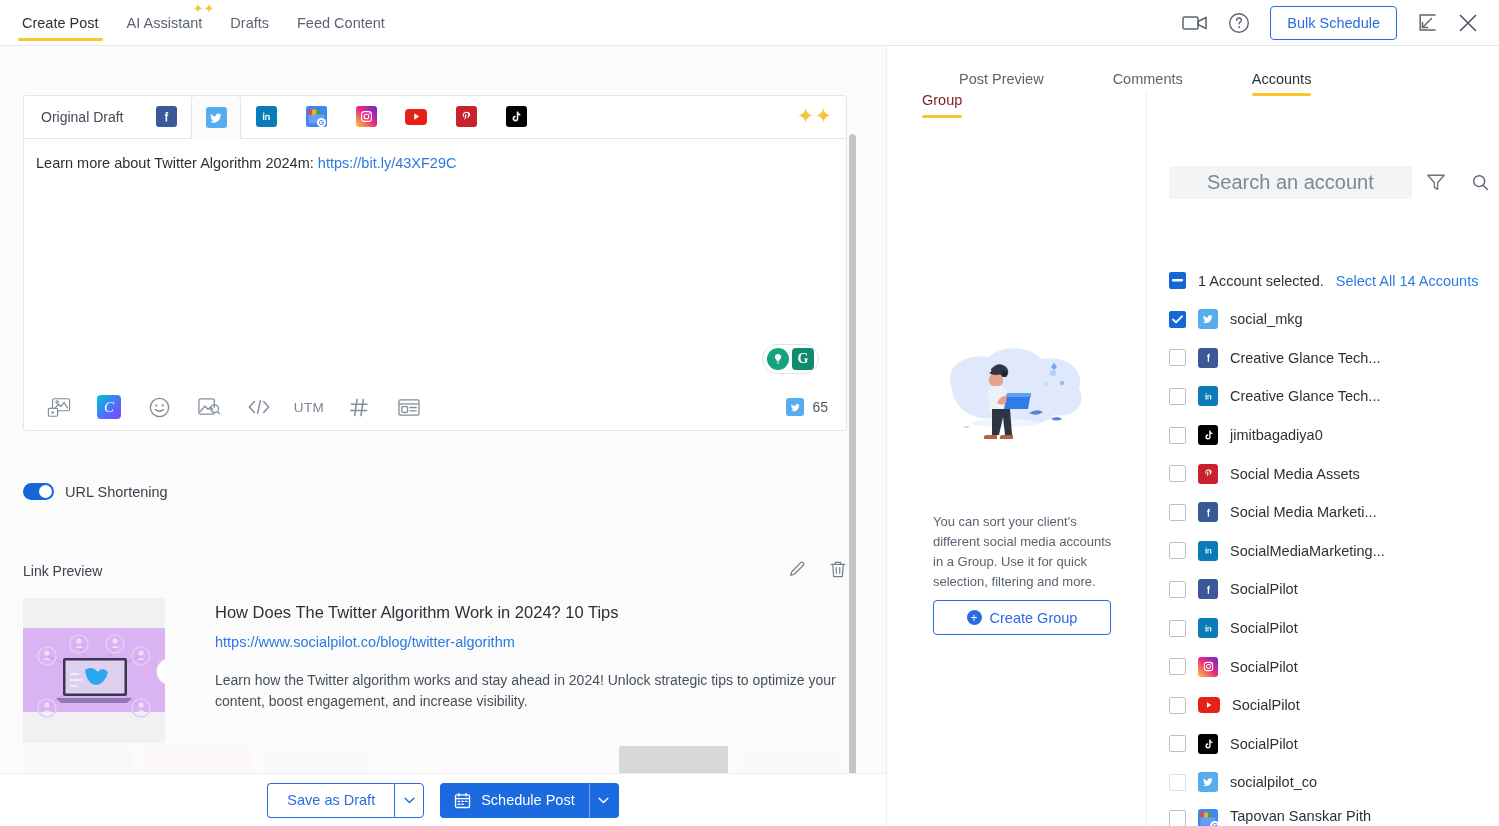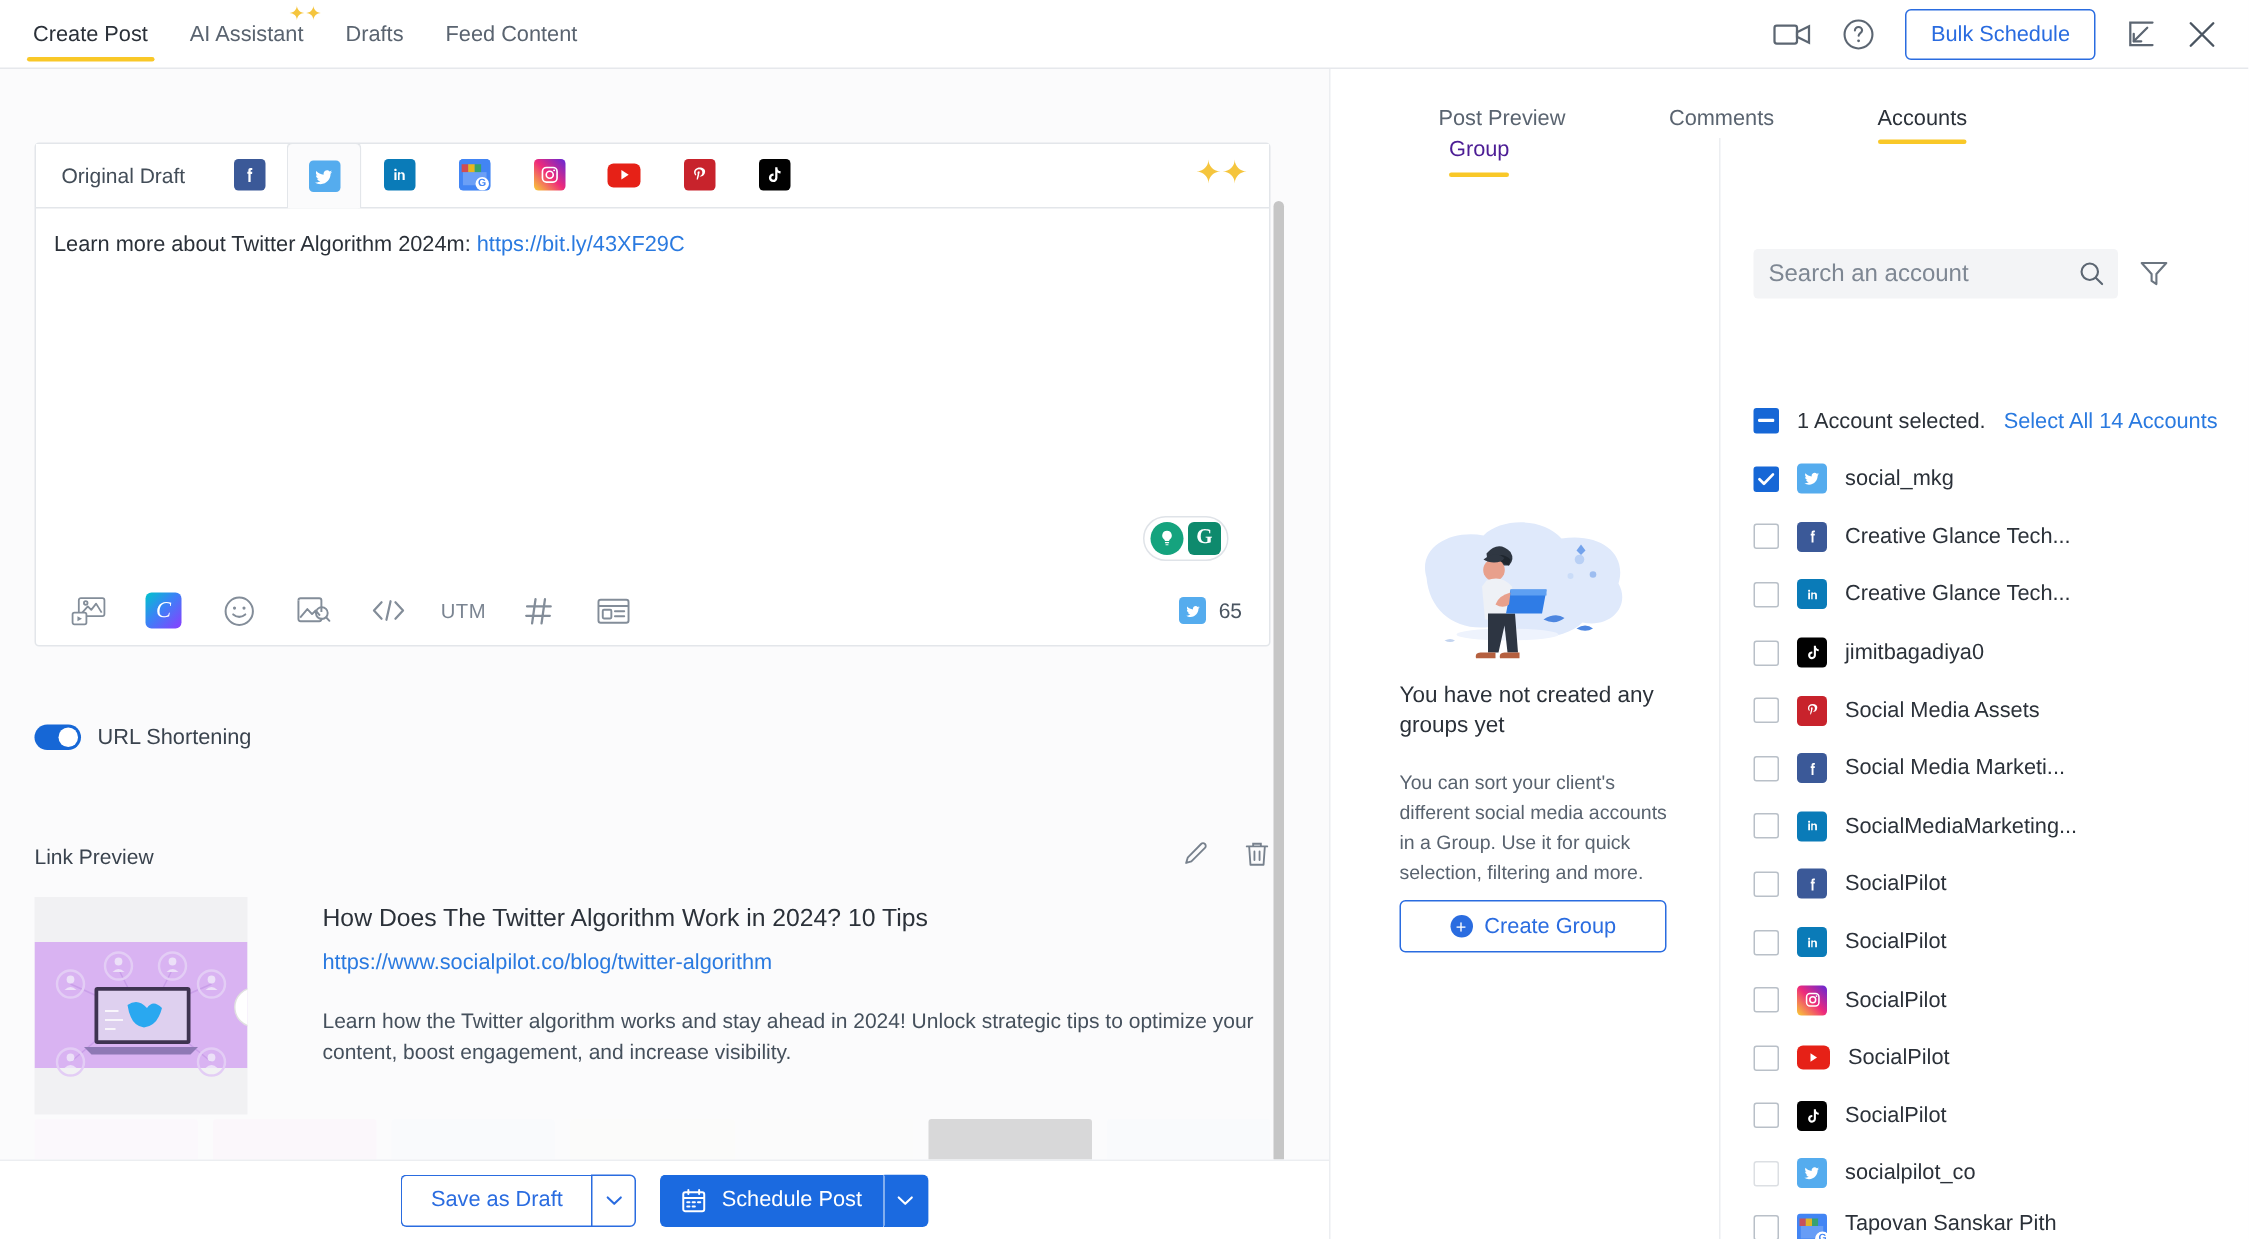--- a/index.html
+++ b/index.html
@@ -209,22 +209,22 @@
   .rp-tab.active { color: #2b3139; }
   .rp-tab.active::after {
     content: ""; position: absolute; left: 0; right: 0; bottom: 0; height: 3px;
     background: #f9c828; border-radius: 2px;
   }
   .group-col {
     position: absolute; left: 0; top: 46px; width: 260px; height: 734px;
     border-right: 1px solid #eceef1;
   }
   .grp-tab {
-    position: absolute; left: 35px; top: 0px; font-size: 14.5px; color: #4c1d95;
-    padding-bottom: 10px; cursor: pointer; margin-left: 44px;
+    position: absolute; left: 35px; top: 0px; font-size: 14.5px; color: #7f1d1d;
+    padding-bottom: 10px; cursor: pointer;
   }
   .grp-tab::after {
     content: ""; position: absolute; left: 0; right: 0; bottom: 0; height: 3px;
     background: #f9c828; border-radius: 2px;
   }
   .empty-ill {
     position: absolute; left: 46px; top: 247px; width: 170px; height: 100px;
   }
   .empty-h {
     position: absolute; left: 46px; top: 362px; width: 185px;
@@ -249,21 +249,21 @@
   .acct-col { position: absolute; left: 261px; top: 46px; width: 352px; height: 734px; }
   .search-row {
     position: absolute; left: 21px; top: 74px; display: flex; align-items: center; gap: 14px;
   }
   .search-box {
     width: 243px; height: 33px; background: #f3f4f6; border-radius: 3px;
     display: flex; align-items: center; padding: 0 10px;
   }
   .search-box input {
     border: none; outline: none; background: transparent; flex: 1;
-    font-size: 16px; color: #5a6470; font-family: "Liberation Sans", sans-serif;
+    font-size: 20px; color: #5a6470; font-family: "Liberation Sans", sans-serif; margin-left: 28px;
   }
   .search-box input::placeholder { color: #7e8793; }
   .filter-ic { color: #6b7580; cursor: pointer; }
 
   .sel-row {
     position: absolute; left: 21px; top: 180px; display: flex; align-items: center; gap: 12px;
     font-size: 14.5px; color: #2b3139;
   }
   .cb {
     width: 17px; height: 17px; border-radius: 2px; border: 1.6px solid #b9c0c8;
@@ -667,21 +667,20 @@
             <path d="M54 96 l10 0 l0 4 l-13 0 q-1 -4 3 -4z" fill="#b5603f"></path>
             <path d="M70 96 l10 0 l0 4 l-13 0 q-1 -4 3 -4z" fill="#b5603f"></path>
             <path d="M74 54 l24 0 l-3 16 l-24 0z" fill="#2f7ce6"></path>
             <path d="M74 54 l24 0 l0 4 l-24 0z" fill="#5ea0f2"></path>
             <path d="M74 56 q-8 2 -10 8 q5 3 9 0z" fill="#e8a08c"></path>
             <path d="M118 80 q6 -4 11 0 q-5 3 -11 0z" fill="#4d86e0"></path>
             <path d="M30 88 q4 -2 7 0 q-3 2 -7 0z" fill="#c3d4ef"></path>
           </svg>
         </div>
 
-        <div class="empty-h">You have not created any groups yet</div>
         <div class="empty-p">You can sort your client's different social media accounts in a Group. Use it for quick selection, filtering and more.</div>
         <div class="create-group">
           <span class="plus-c">+</span>
           <span>Create Group</span>
         </div>
       </div>
 
       <div class="acct-col">
         <div class="search-row">
           <div class="search-box">

